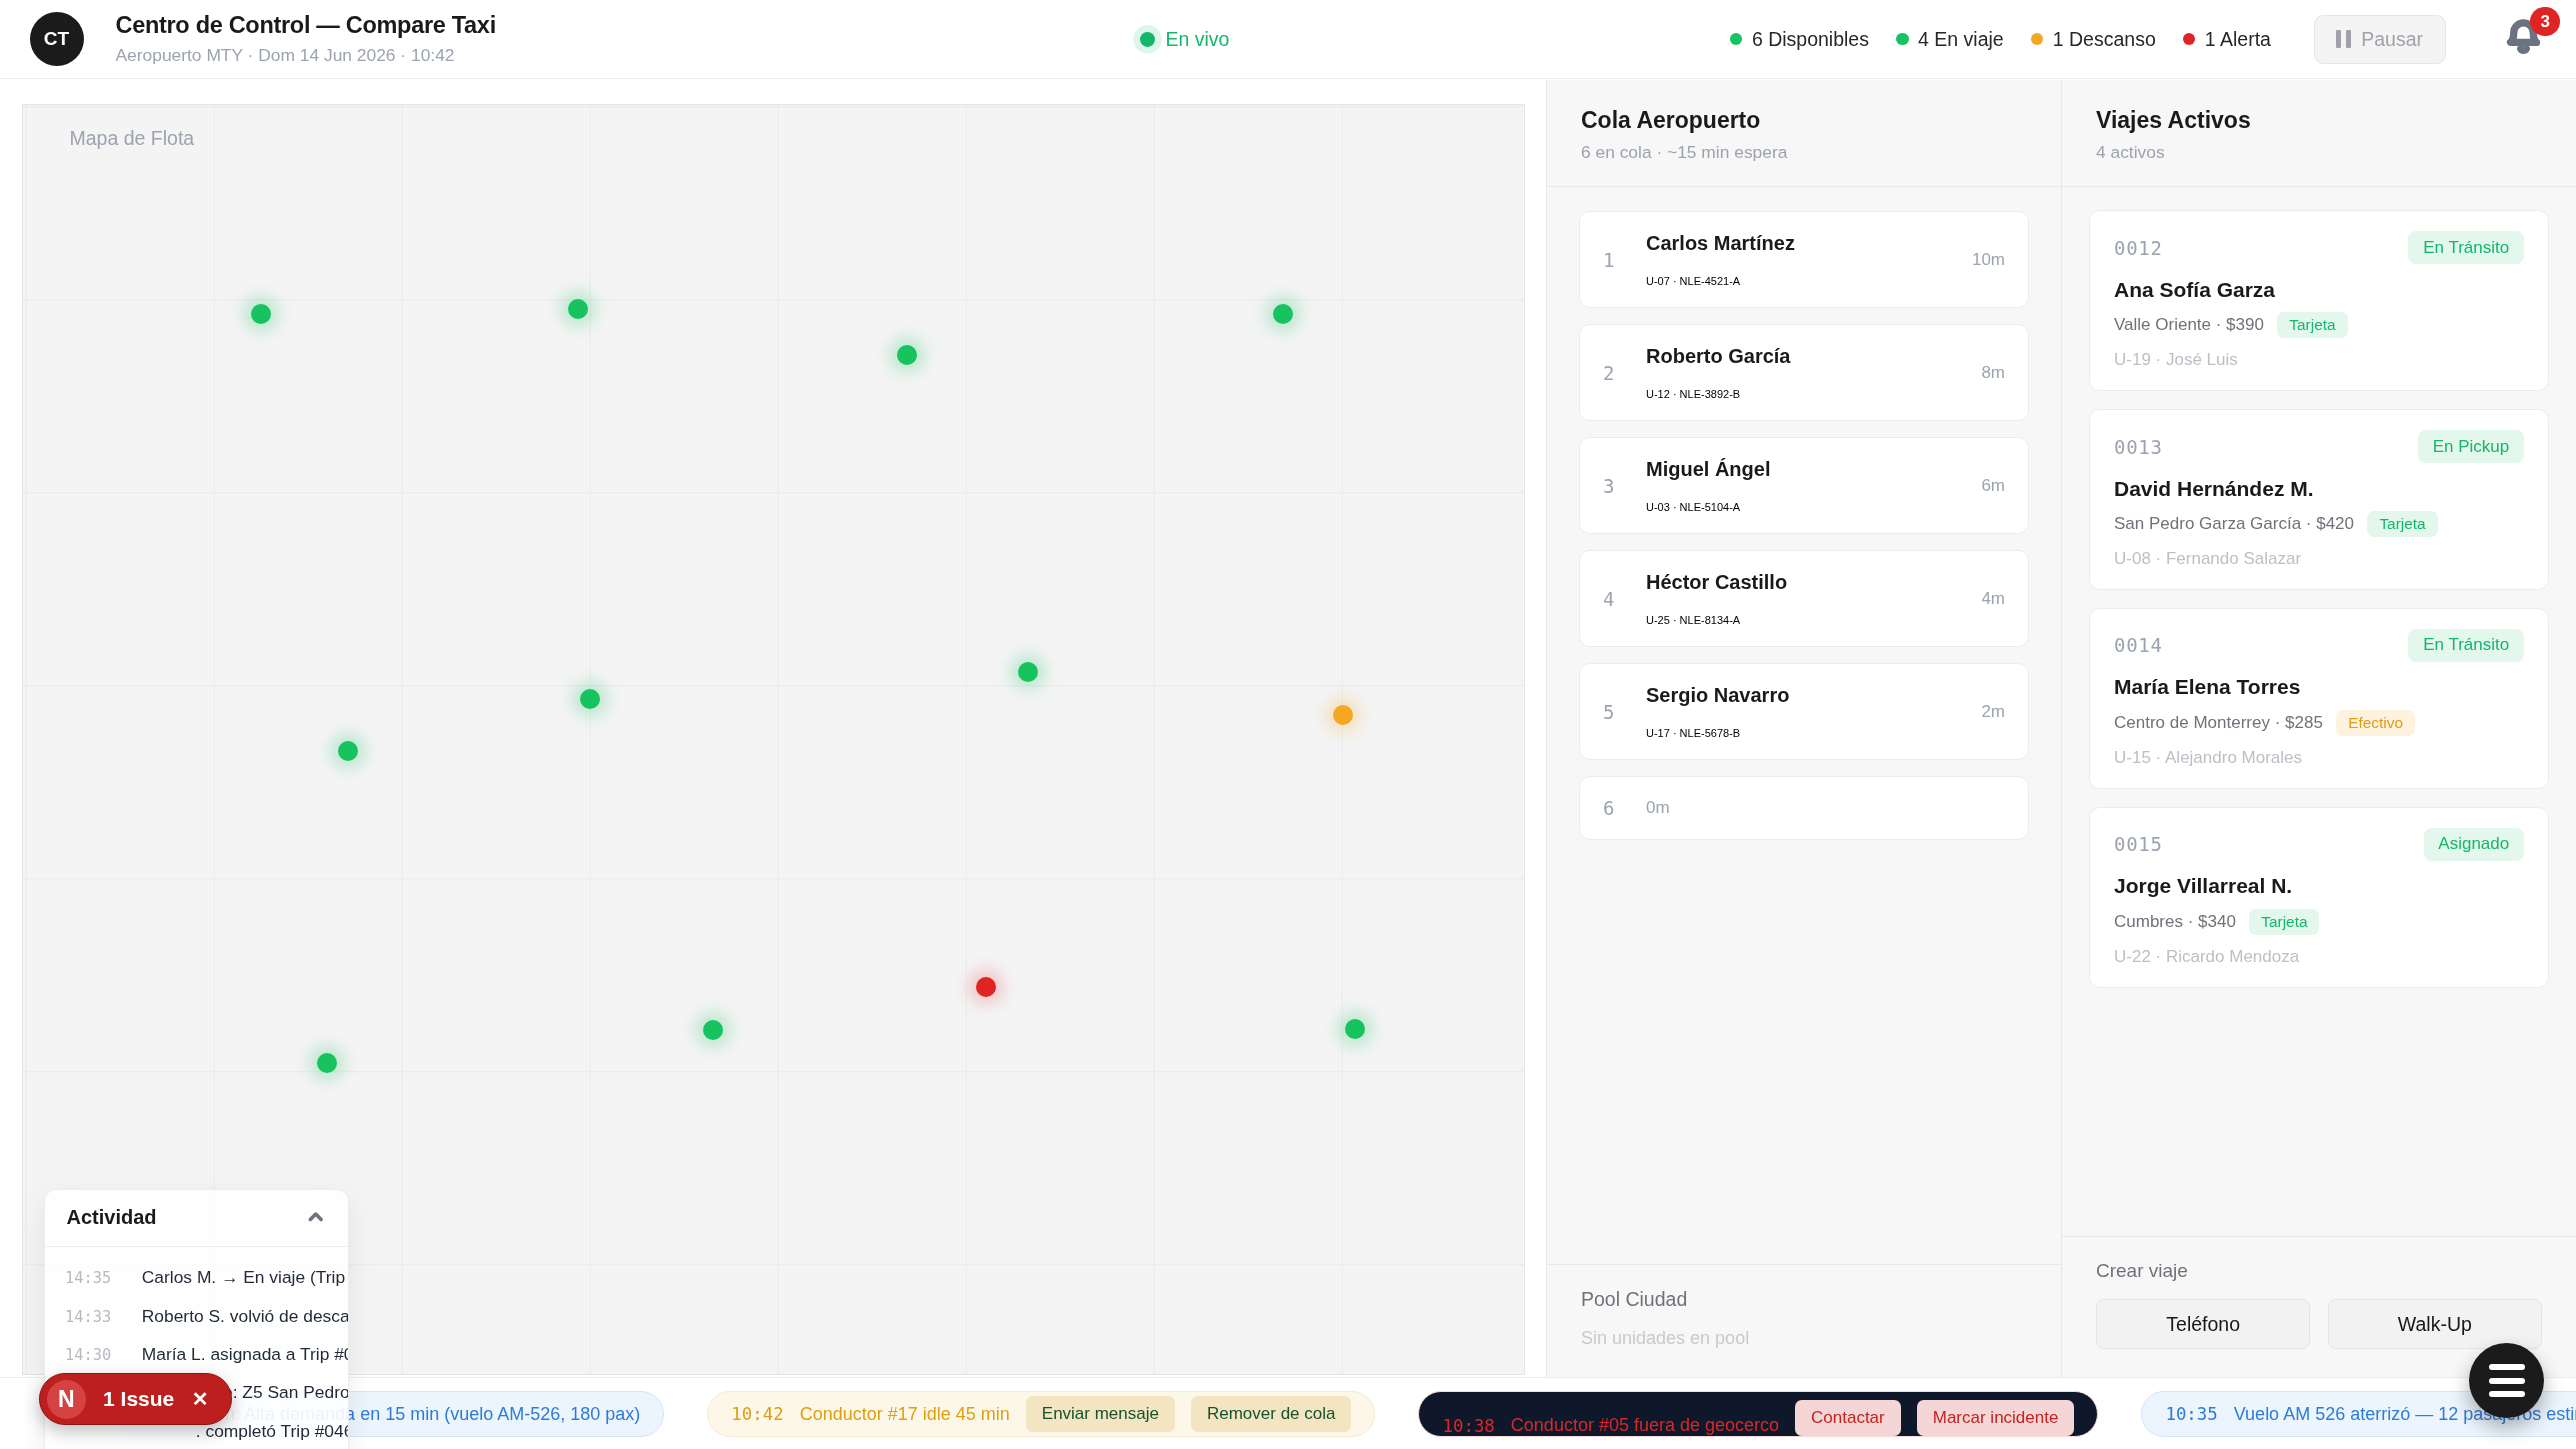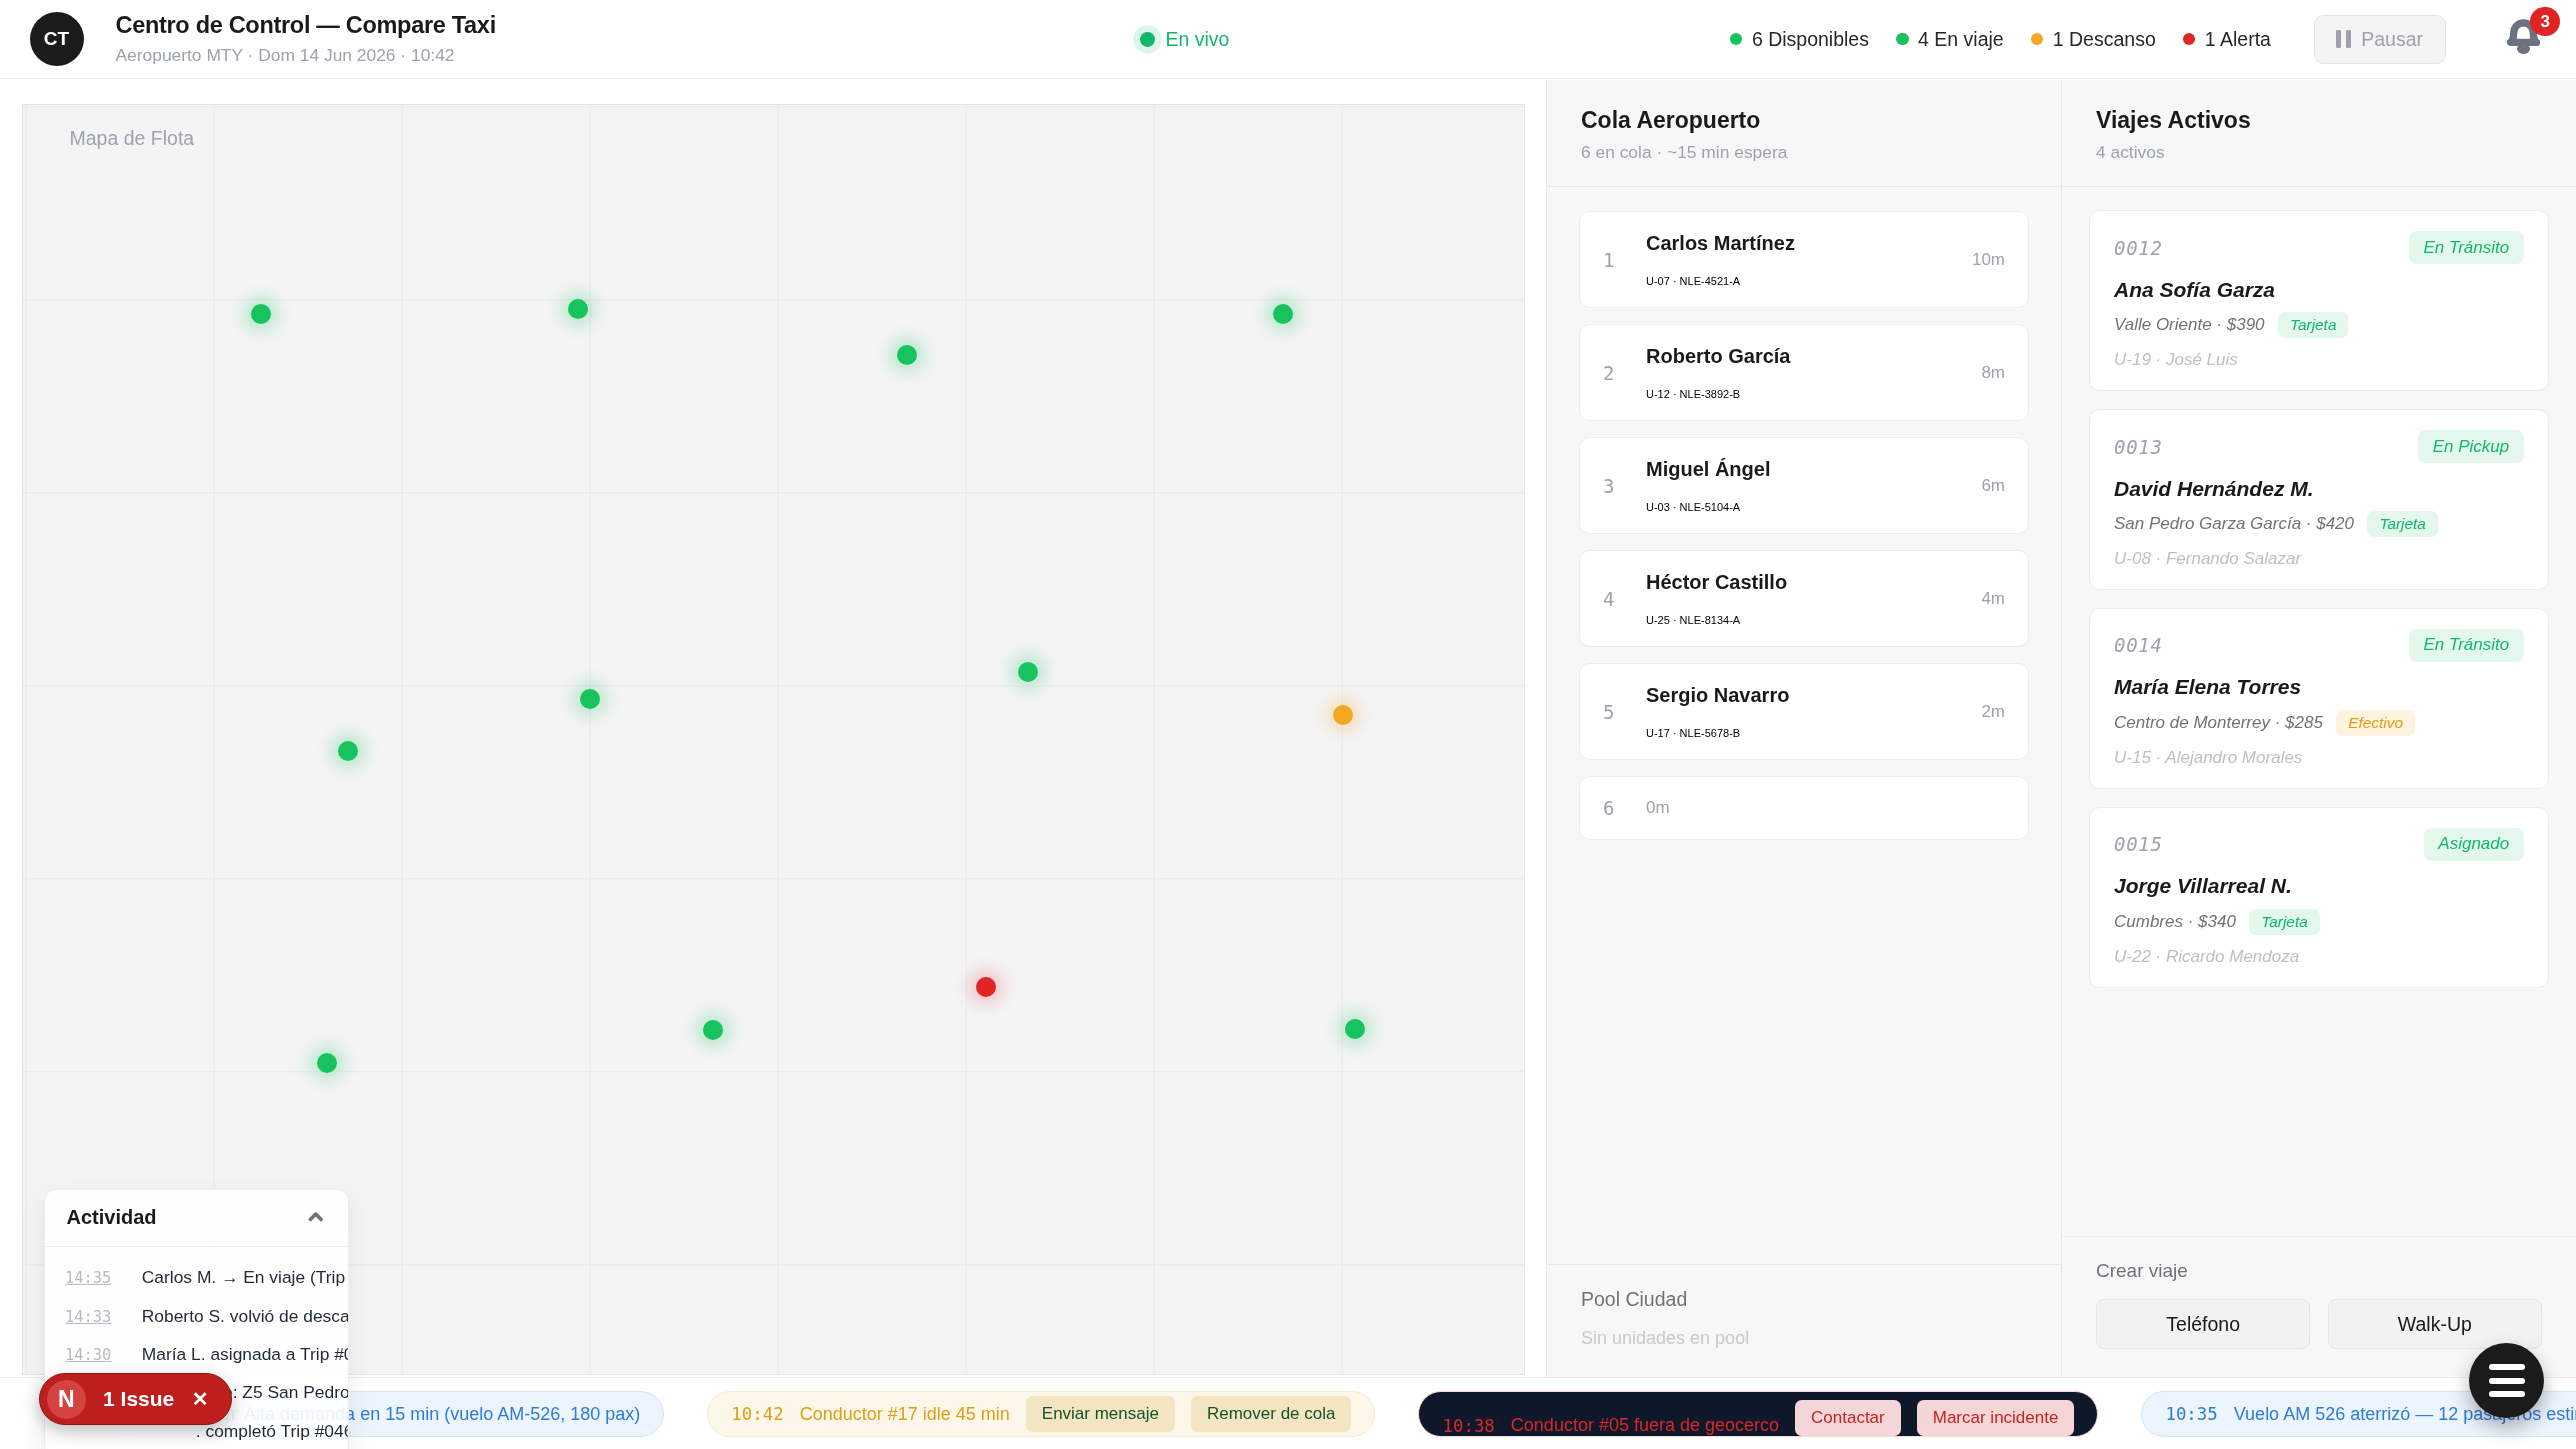--- a/index.html
+++ b/index.html
@@ -50,21 +50,21 @@
   
   .activity { position:absolute; left:44px; top:1189px; width:305px; z-index:5;
     background:rgba(255,255,255,.9); border:0.7px solid #ececec; border-radius:12px;
     box-shadow:0 9.4px 27px rgba(0,0,0,.08); overflow:hidden; }
   .act-head { display:flex; align-items:center; justify-content:space-between; padding:16px 21.5px;
     border-bottom:0.7px solid #ededed; }
   .act-title { font-size:20px; font-weight:700; }
   .act-chev svg { width:21.5px; height:21.5px; stroke:#6b7280; fill:none; stroke-width:4; }
   .act-body { padding:12px 20px 17.4px; }
   .act-row { display:flex; align-items:baseline; gap:14.8px; padding:8.7px 0; }
-  .act-time { width:62px; flex:0 0 62px; font-size:15.4px; color:#b6bbc1;text-decoration:underline; }
+  .act-time { width:62px; flex:0 0 62px; font-size:15.4px; color:#b6bbc1; }
   .act-text { font-size:17.4px; color:#1f2937; white-space:nowrap; }
   .act-row.partial .act-text { margin-left:54px; }
 
   
   .issue-pill { position:absolute; left:39px; top:1373px; z-index:7; height:52px; border-radius:27px;
     background:#bd1f1f; border:1.3px solid #8f1414; display:flex; align-items:center; gap:17.4px;
     padding:0 23px 0 6.7px; box-shadow:0 6.7px 17.4px rgba(0,0,0,.25); cursor:pointer; }
   .issue-logo { width:39px; height:39px; border-radius:50%; background:#d54242; color:#fff;
     font-size:23px; font-weight:700; display:flex; align-items:center; justify-content:center; }
   .issue-label { color:#fff; font-size:21px; font-weight:700; }
@@ -84,21 +84,21 @@
   .q-rank { width:43px; flex:0 0 43px; font-size:19px; color:#9ca3af; }
   .q-main { flex:1; }
   .q-name { font-size:20px; font-weight:700; }
   .q-unit { font-size:11px; color:#000000; margin-top:20px; }
   .q-wait { font-size:17px; color:#9ca3af; }
 
   .p-bottom { position:absolute; left:0; right:0; bottom:0; border-top:0.7px solid #e9e9ea; padding:23px 34px 28px; }
   .pool-title { font-size:19.5px; color:#71717a; }
   .pool-empty { font-size:18px; color:#c7cacd; margin-top:17.4px; }
 
-  .t-list { padding:23px 27px 0; display:flex; flex-direction:column; gap:17.4px;font-style:italic; }
+  .t-list { padding:23px 27px 0; display:flex; flex-direction:column; gap:17.4px; }
   .t-card { background:#fff; border:0.7px solid #ececee; border-radius:10.7px; padding:20px 24px; cursor:pointer; }
   .t-top { display:flex; align-items:center; justify-content:space-between; }
   .t-id { font-size:19px; color:#9ca3af; letter-spacing:0.7px; }
   .t-status { font-size:17px; font-weight:500; padding:6.7px 14.8px; border-radius:8px; }
   .t-status.tone-green { color:var(--green); background:#e4f7ec; }
   .t-name { font-size:21px; font-weight:700; margin-top:13.4px; }
   .t-route-row { display:flex; align-items:center; gap:13.4px; margin-top:10.7px; }
   .t-route { font-size:17px; color:#71717a; }
   .t-pay { font-size:15.4px; padding:4px 12px; border-radius:6.7px; }
   .t-pay.tone-green { color:var(--green); background:#e4f7ec; }

